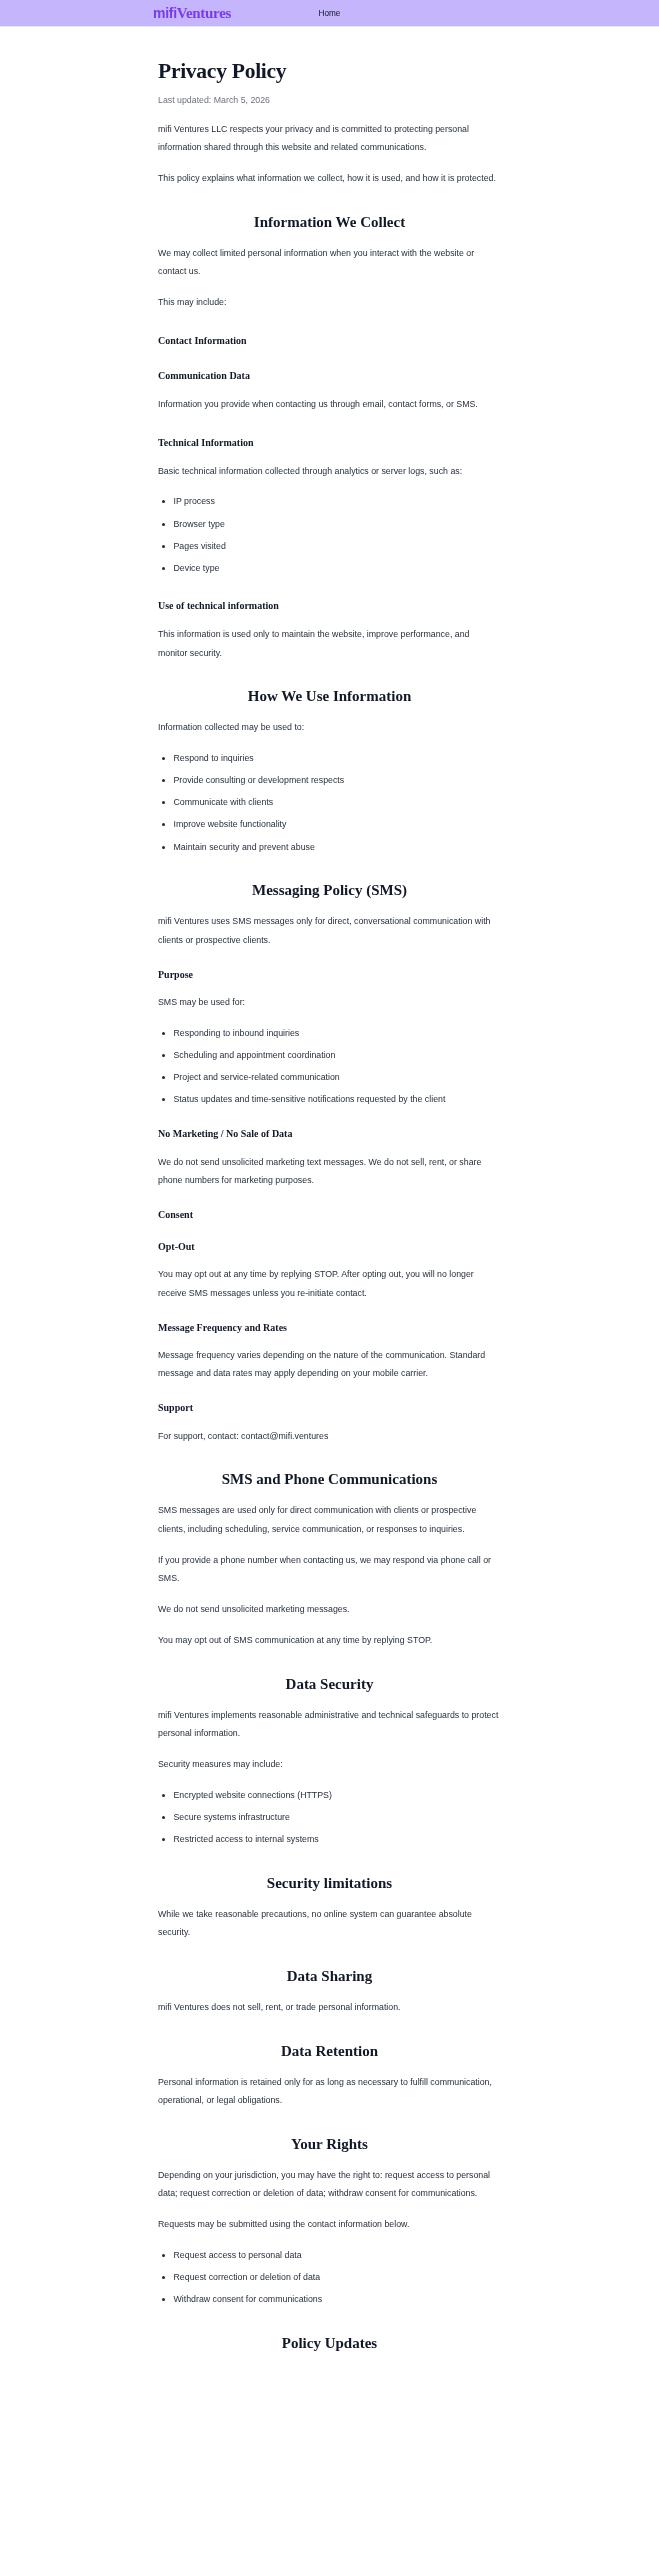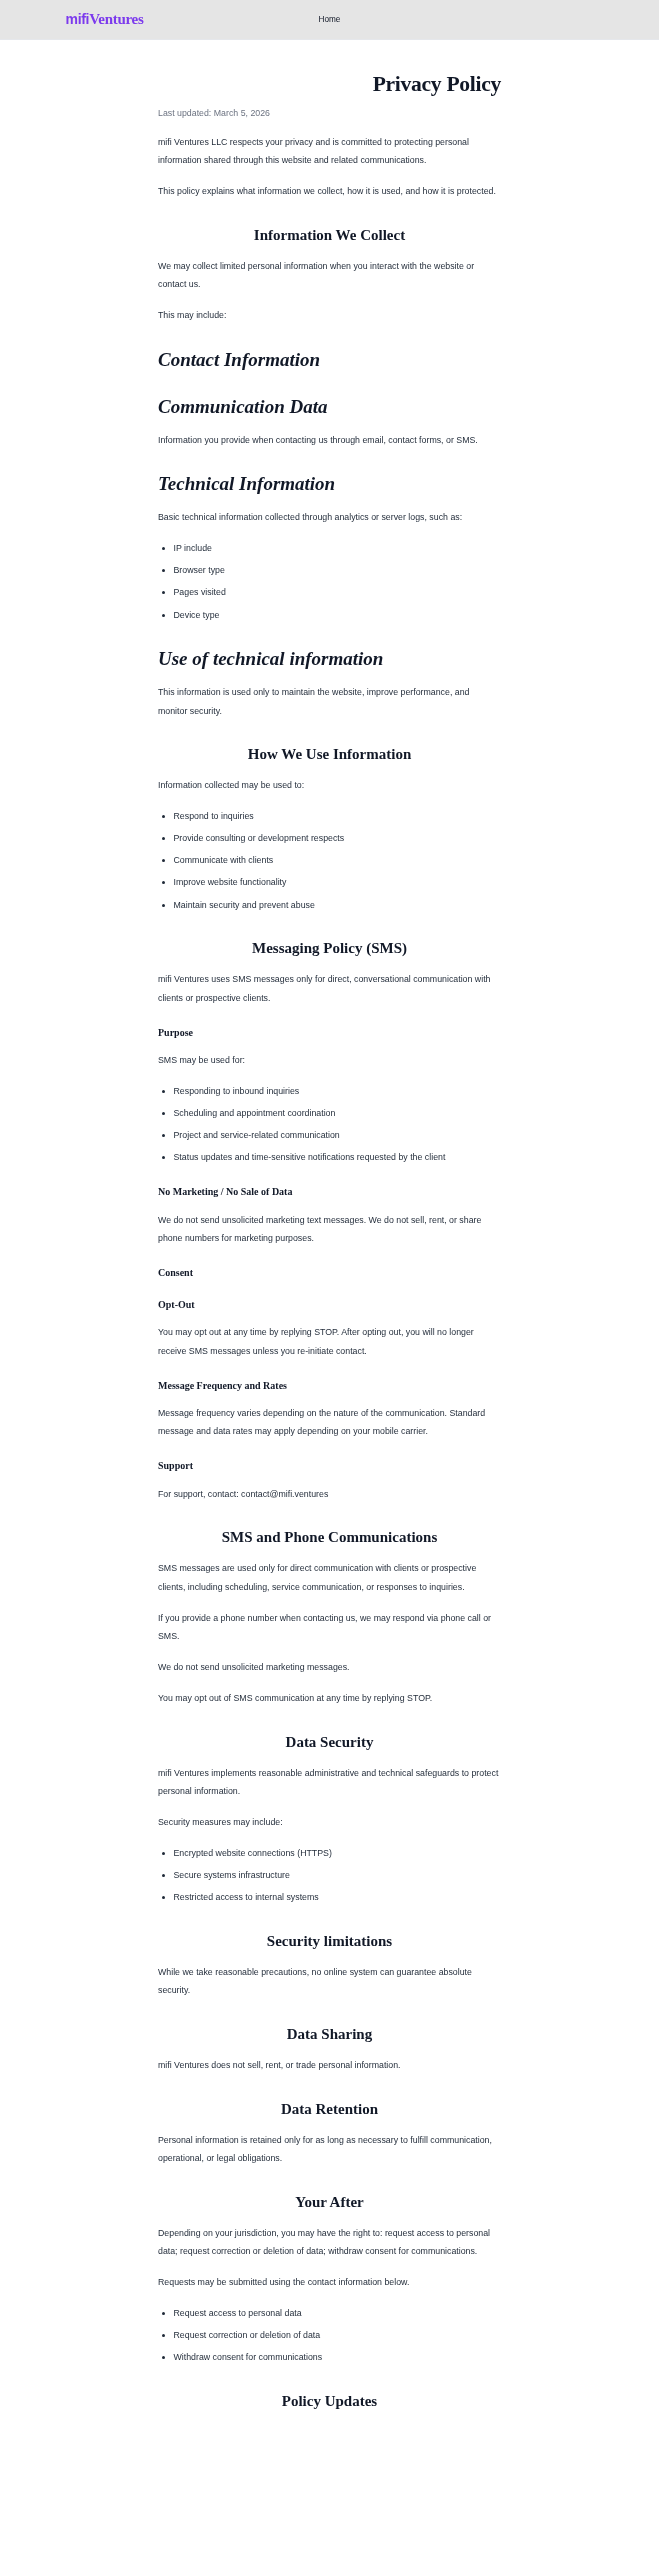--- a/index.html
+++ b/index.html
@@ -7,23 +7,24 @@
   body {
     width: 659px;
     margin: 0 auto;
     font-family: "Liberation Sans", sans-serif;
     color: #1f2937;
     -webkit-font-smoothing: antialiased;
   }
 
   
   .site-header {
-    height: 40px;
+    height: 27px;
     border-bottom: 0.5px solid #e5e7eb;
-    background: #e5e5e5;
+    background: #c4b5fd;
+    text-align: center;
   }
   .site-header .inner {
     max-width: 528px;
     margin: 0 auto;
     height: 100%;
     display: grid;
     grid-template-columns: 1fr auto 1fr;
     align-items: center;
   }
   .logo { cursor: pointer; white-space: nowrap; text-decoration: none; }
@@ -57,30 +58,29 @@
   h1, h2, h3, h4 {
     font-family: "Liberation Serif", serif;
     font-weight: bold;
     color: #111827;
   }
   h1 {
     font-size: 21.6px;
     line-height: 1.2;
     margin: 0;
     letter-spacing: -0.3px;
-    text-align: right;
   }
   .meta {
     margin: 8.2px 0 0 0;
     font-size: 8.8px;
     line-height: 14.4px;
     color: #6b7280;
   }
   h2 { font-size: 15px; line-height: 1.25; margin: 25px 0 12.4px 0; text-align: center; }
-  h3 { font-size: 19px; line-height: 1.25; margin: 23px 0 12.4px 0; font-style: italic; }
+  h3 { font-size: 10px; line-height: 1.25; margin: 23px 0 12.4px 0; }
   h4 { font-size: 10px; line-height: 1.3;  margin: 18.5px 0 10.3px 0; }
   p  { font-size: 8.8px; line-height: 18.5px; margin: 12.4px 0; }
   ul { margin: 12.4px 0; padding-left: 15.5px; }
   li { font-size: 8.8px; line-height: 18.5px; margin: 3.6px 0; }
 </style>
 </head>
 <body>
 
 <header class="site-header">
   <div class="inner">
@@ -98,21 +98,21 @@
   <div id="article-body">
       <h2>Information We Collect</h2>
       <p>We may collect limited personal information when you interact with the website or contact us.</p>
       <p>This may include:</p>
       <h3>Contact Information</h3>
       <h3>Communication Data</h3>
       <p>Information you provide when contacting us through email, contact forms, or SMS.</p>
       <h3>Technical Information</h3>
       <p>Basic technical information collected through analytics or server logs, such as:</p>
       <ul>
-        <li>IP include</li>
+        <li>IP process</li>
         <li>Browser type</li>
         <li>Pages visited</li>
         <li>Device type</li>
       </ul>
       <h3>Use of technical information</h3>
       <p>This information is used only to maintain the website, improve performance, and monitor security.</p>
       <h2>How We Use Information</h2>
       <p>Information collected may be used to:</p>
       <ul>
         <li>Respond to inquiries</li>
@@ -152,21 +152,21 @@
         <li>Encrypted website connections (HTTPS)</li>
         <li>Secure systems infrastructure</li>
         <li>Restricted access to internal systems</li>
       </ul>
       <h2>Security limitations</h2>
       <p>While we take reasonable precautions, no online system can guarantee absolute security.</p>
       <h2>Data Sharing</h2>
       <p>mifi Ventures does not sell, rent, or trade personal information.</p>
       <h2>Data Retention</h2>
       <p>Personal information is retained only for as long as necessary to fulfill communication, operational, or legal obligations.</p>
-      <h2>Your After</h2>
+      <h2>Your Rights</h2>
       <p>Depending on your jurisdiction, you may have the right to: request access to personal data; request correction or deletion of data; withdraw consent for communications.</p>
       <p>Requests may be submitted using the contact information below.</p>
       <ul>
         <li>Request access to personal data</li>
         <li>Request correction or deletion of data</li>
         <li>Withdraw consent for communications</li>
       </ul>
       <h2>Policy Updates</h2>
     </div>
 </main>

